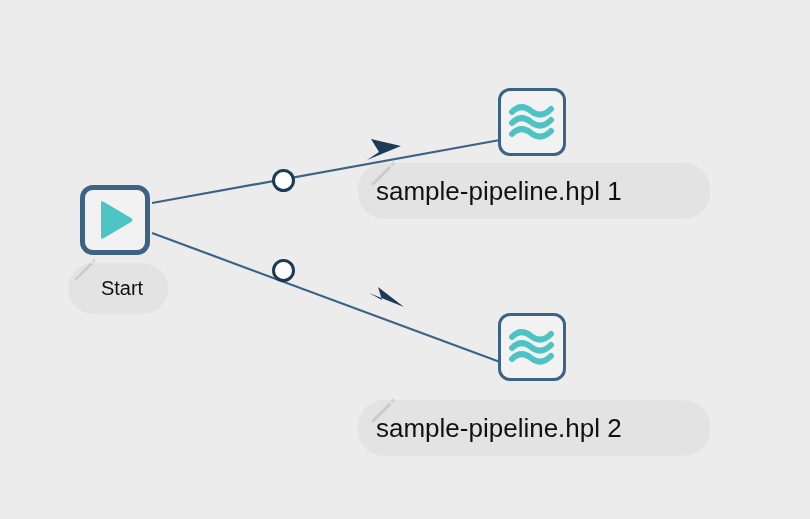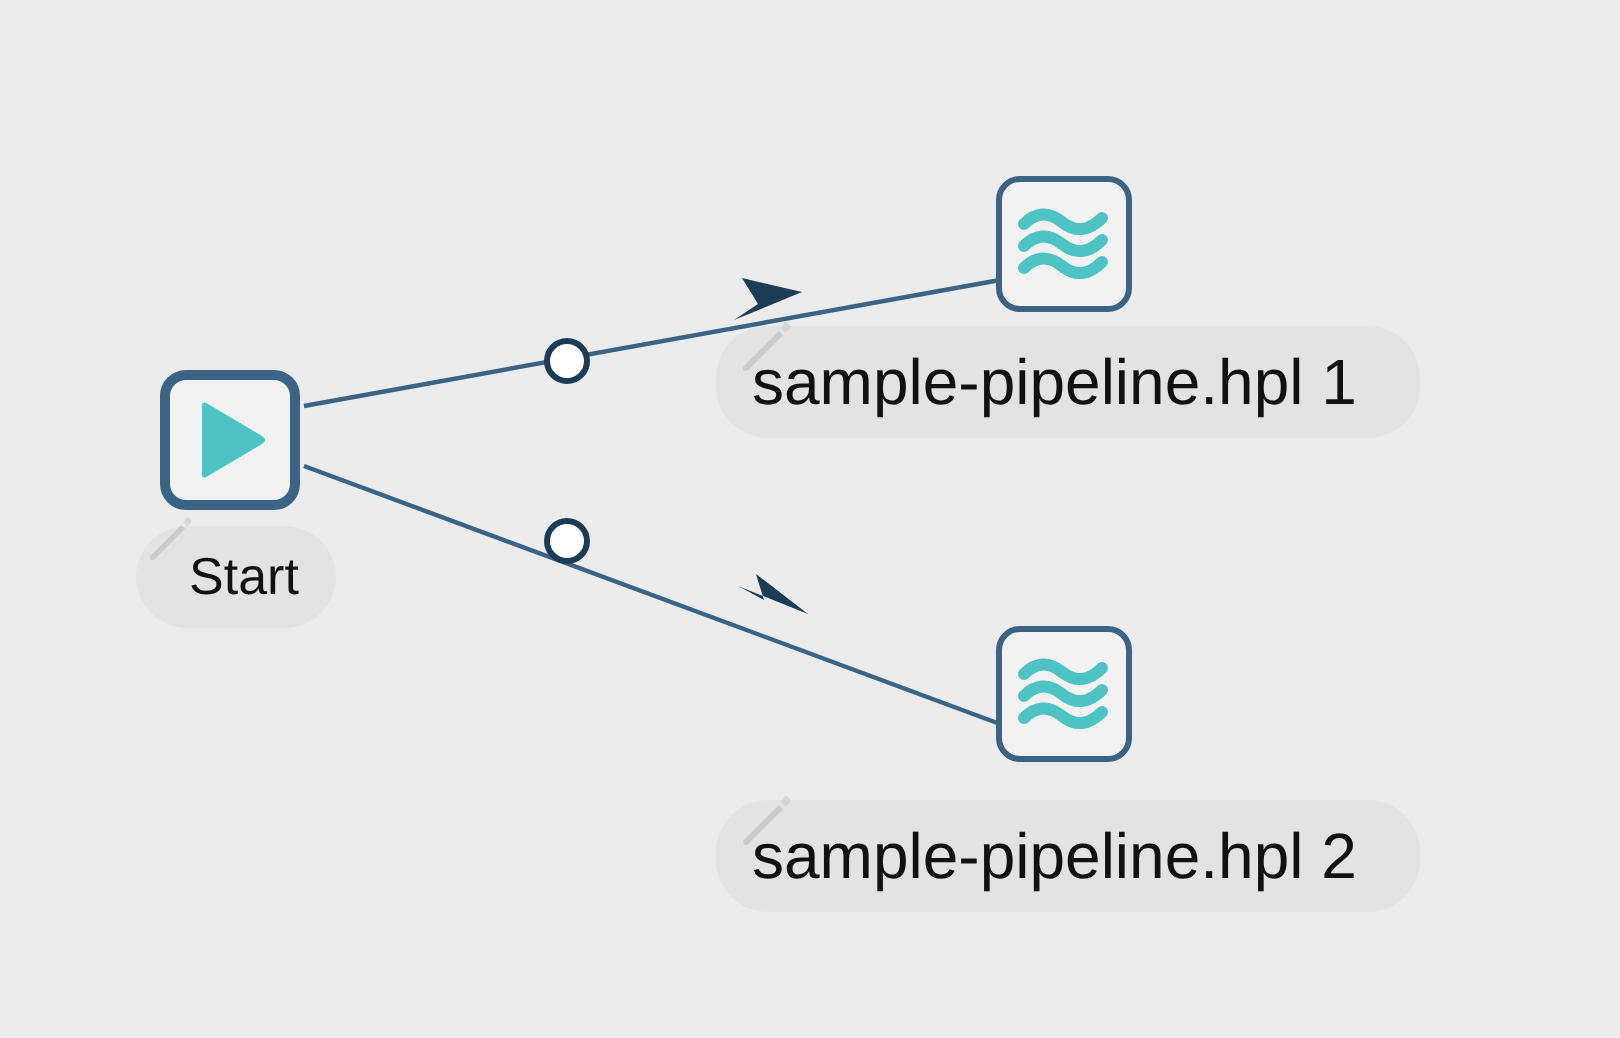--- a/index.html
+++ b/index.html
@@ -65,28 +65,28 @@
     align-items: center;
     color: #111111;
     white-space: nowrap;
   }
   .label-pill.start-label {
     left: 68px;
     top: 263px;
     width: 100px;
     height: 51px;
     justify-content: center;
-    font-size: 26px;
+    font-size: 20px;
     padding-left: 8px;
   }
   .label-pill.pipe-label {
     left: 358px;
     width: 352px;
     height: 56px;
-    font-size: 32px;
+    font-size: 26px;
     padding-left: 18px;
   }
   .label-pill.pipe-label.l1 { top: 163px; }
   .label-pill.pipe-label.l2 { top: 400px; }
 
   .pill-text {
     position: relative;
     z-index: 2;
   }
 

